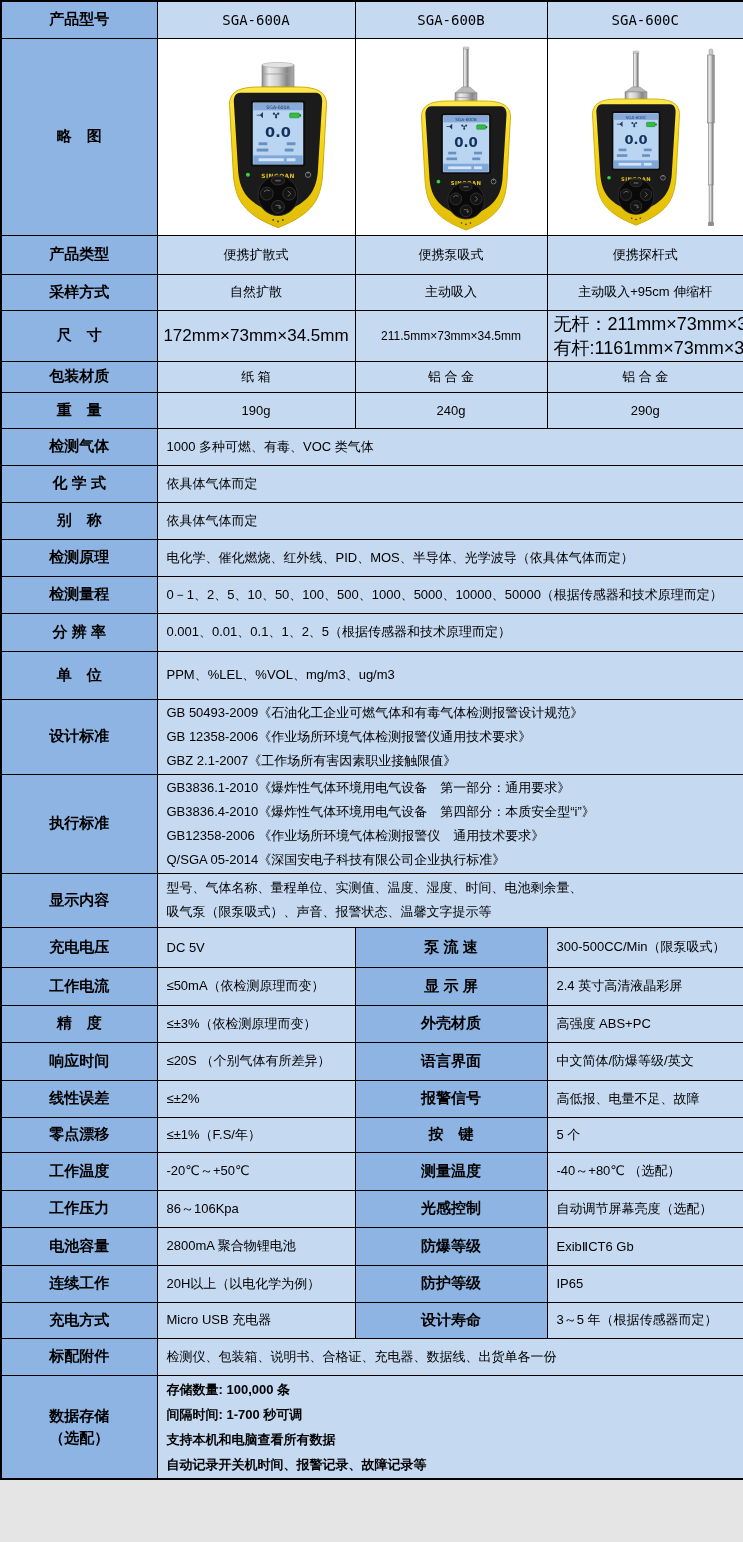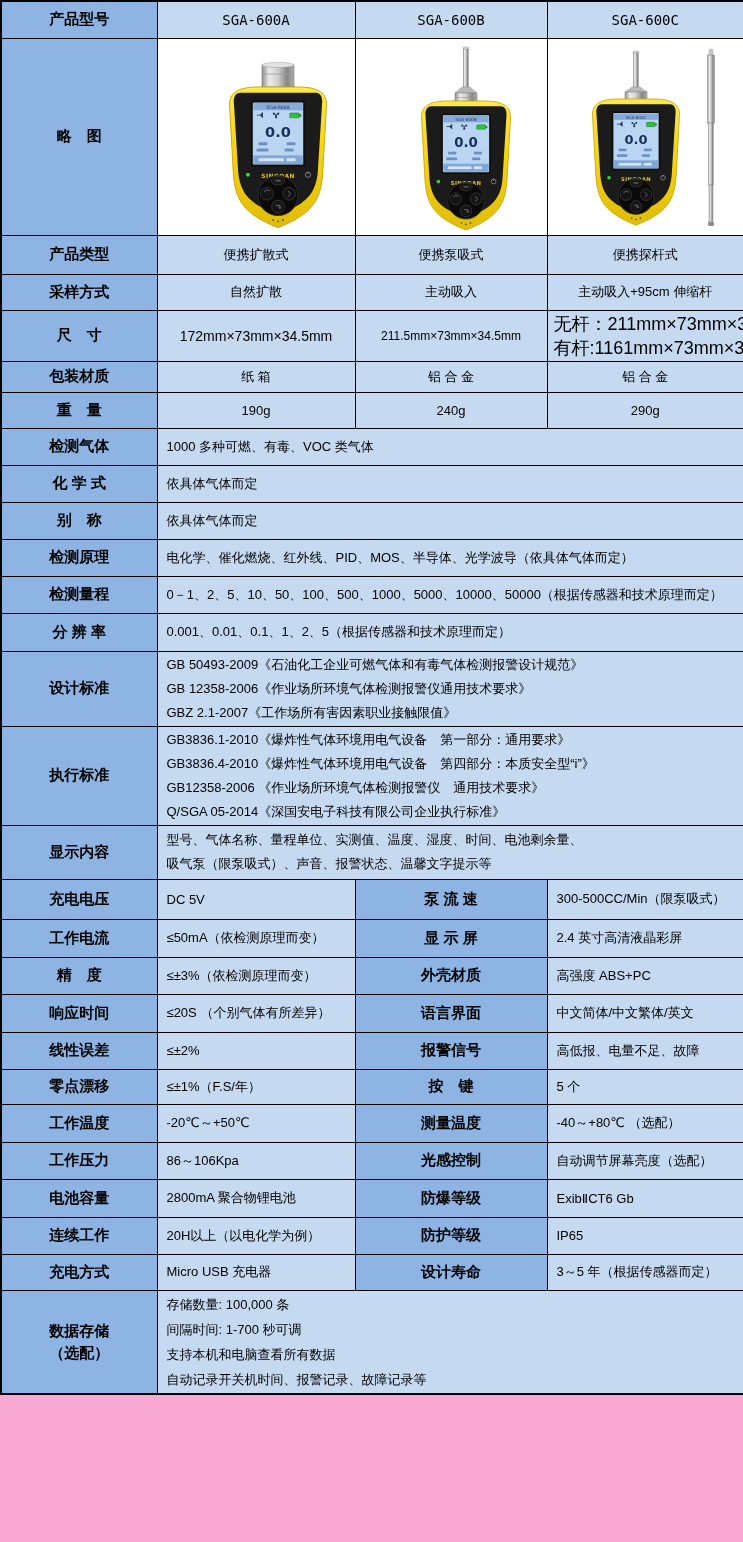--- a/index.html
+++ b/index.html
@@ -1,26 +1,26 @@
 <!DOCTYPE html>
 <html><head>
 <meta charset="utf-8">
 <style>
   html,body{margin:0;padding:0;background:#fff;}
   body{font-family:"Liberation Sans","DejaVu Sans",sans-serif;color:#000;}
-  .sheet{width:743px;height:1542px;background:#f9a8d4;overflow:hidden;}
+  .sheet{width:743px;height:1542px;background:#e5e5e5;overflow:hidden;}
   table.spec{border-collapse:collapse;table-layout:fixed;width:743px;border:2px solid #000;}
   table.spec td{border:1px solid #000;vertical-align:middle;overflow:hidden;}
   td.lbl{background:#8DB4E2;font-weight:bold;text-align:center;font-size:15px;padding:1px 2px;}
   td.val{background:#C5D9F1;font-size:13px;padding:1px 6px 1px 9px;}
   td.val.c{text-align:center;padding:1px 2px;}
   td.img{background:#ffffff;padding:0;text-align:center;vertical-align:middle;}
   td.hdr{background:#C5D9F1;font-size:14px;text-align:center;font-family:"DejaVu Sans Mono","Liberation Mono",monospace;}
   .ln{line-height:24px;white-space:nowrap;}
-  .ln25{line-height:25px;white-space:nowrap;}
+  .ln25{line-height:25px;white-space:nowrap;font-weight:bold;}
   td.sm{font-size:18px;padding:1px 8px 1px 6px;}
   .lbl .ln2{line-height:22px;}
   svg text{font-family:"DejaVu Sans","Liberation Sans",sans-serif;}
 </style>
 </head>
 <body>
 
 <svg width="0" height="0" style="position:absolute" aria-hidden="true">
 <defs>
 <linearGradient id="met" x1="0" y1="0" x2="1" y2="0">
@@ -159,21 +159,21 @@
   <td class="val c">便携探杆式</td>
 </tr>
 <tr style="height:36px">
   <td class="lbl">采样方式</td>
   <td class="val c">自然扩散</td>
   <td class="val c">主动吸入</td>
   <td class="val c">主动吸入+95cm 伸缩杆</td>
 </tr>
 <tr style="height:48px">
   <td class="lbl">尺　寸</td>
-  <td class="val c" style="font-size:14px">172mm×73mm×34.5mm</td>
+  <td class="val c" style="font-size:17px">172mm×73mm×34.5mm</td>
   <td class="val c" style="font-size:12px">211.5mm×73mm×34.5mm</td>
   <td class="val sm">
     <div class="ln">无杆：211mm×73mm×34.5mm</div>
     <div class="ln">有杆:1161mm×73mm×34.5mm</div>
   </td>
 </tr>
 <tr style="height:31px">
   <td class="lbl">包装材质</td>
   <td class="val c">纸 箱</td>
   <td class="val c">铝 合 金</td>
@@ -215,20 +215,26 @@
   <td class="val" colspan="3">
             <div class="ln">0－1、2、5、10、50、100、500、1000、5000、10000、50000（根据传感器和技术原理而定）</div>
           </td>
 </tr>
 <tr style="height:38px">
   <td class="lbl">分 辨 率</td>
   <td class="val" colspan="3">
             <div class="ln">0.001、0.01、0.1、1、2、5（根据传感器和技术原理而定）</div>
           </td>
 </tr>
+<tr style="height:48px">
+  <td class="lbl">单　位</td>
+  <td class="val" colspan="3">
+            <div class="ln">PPM、%LEL、%VOL、mg/m3、ug/m3</div>
+          </td>
+</tr>
 <tr style="height:75px">
   <td class="lbl">设计标准</td>
   <td class="val" colspan="3">
     <div class="ln">GB 50493-2009《石油化工企业可燃气体和有毒气体检测报警设计规范》</div>
     <div class="ln">GB 12358-2006《作业场所环境气体检测报警仪通用技术要求》</div>
     <div class="ln">GBZ 2.1-2007《工作场所有害因素职业接触限值》</div>
   </td>
 </tr>
 <tr style="height:95px">
   <td class="lbl">执行标准</td>
@@ -262,21 +268,21 @@
 <tr style="height:37px">
   <td class="lbl">精　度</td>
   <td class="val">≤±3%（依检测原理而变）</td>
   <td class="lbl">外壳材质</td>
   <td class="val">高强度 ABS+PC</td>
 </tr>
 <tr style="height:38px">
   <td class="lbl">响应时间</td>
   <td class="val">≤20S （个别气体有所差异）</td>
   <td class="lbl">语言界面</td>
-  <td class="val">中文简体/中文繁体/英文</td>
+  <td class="val">中文简体/防爆等级/英文</td>
 </tr>
 <tr style="height:37px">
   <td class="lbl">线性误差</td>
   <td class="val">≤±2%</td>
   <td class="lbl">报警信号</td>
   <td class="val">高低报、电量不足、故障</td>
 </tr>
 <tr style="height:35px">
   <td class="lbl">零点漂移</td>
   <td class="val">≤±1%（F.S/年）</td>
@@ -307,20 +313,26 @@
   <td class="lbl">防护等级</td>
   <td class="val">IP65</td>
 </tr>
 <tr style="height:36px">
   <td class="lbl">充电方式</td>
   <td class="val">Micro USB 充电器</td>
   <td class="lbl">设计寿命</td>
   <td class="val">3～5 年（根据传感器而定）</td>
 </tr>
 
+<tr style="height:37px">
+  <td class="lbl">标配附件</td>
+  <td class="val" colspan="3">
+            <div class="ln">检测仪、包装箱、说明书、合格证、充电器、数据线、出货单各一份</div>
+          </td>
+</tr>
 <tr style="height:101px">
   <td class="lbl">
     <div class="ln2">数据存储</div>
     <div class="ln2">（选配）</div>
   </td>
   <td class="val" colspan="3">
     <div class="ln25">存储数量: 100,000 条</div>
     <div class="ln25">间隔时间: 1-700 秒可调</div>
     <div class="ln25">支持本机和电脑查看所有数据</div>
     <div class="ln25">自动记录开关机时间、报警记录、故障记录等</div>

